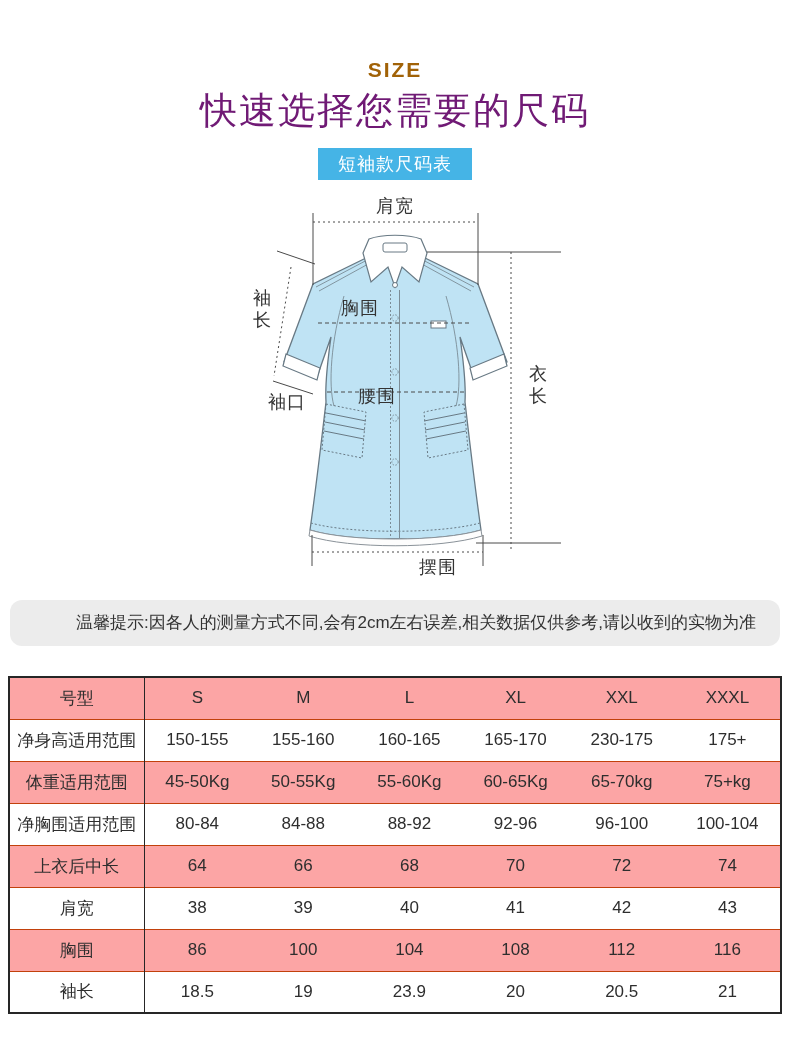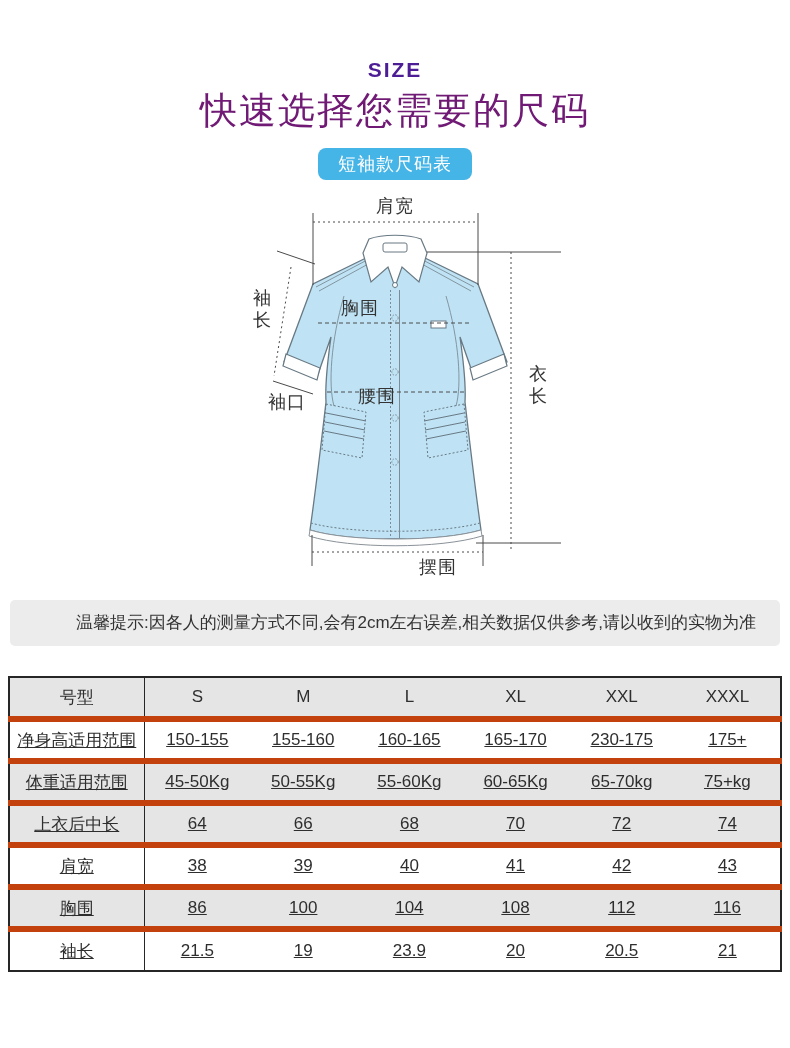--- a/index.html
+++ b/index.html
@@ -3,62 +3,62 @@
 <meta charset="utf-8">
 <style>
   * { margin:0; padding:0; box-sizing:border-box; }
   html,body { background:#fff; }
   body {
     position:relative; width:790px; height:1048px; overflow:hidden;
     font-family:"Liberation Sans","DejaVu Sans",sans-serif; color:#333;
   }
   .eyebrow {
     position:absolute; top:58px; left:0; width:790px; text-align:center;
-    font-size:21px; font-weight:bold; letter-spacing:2px; color:#4c1d95;
+    font-size:21px; font-weight:bold; letter-spacing:2px; color:#a16207;
   }
   .main-title {
     position:absolute; top:86px; left:0; width:790px; text-align:center;
     font-size:37px; font-weight:500; color:#701a75; letter-spacing:2px;
   }
   .badge {
     position:absolute; top:148px; left:318px; width:154px; height:32px;
     background:#45b4e6; color:#fff; font-size:18px; line-height:32px;
-    text-align:center; letter-spacing:1px;border-radius:8px;
+    text-align:center; letter-spacing:1px;
   }
   .diagram { position:absolute; left:0; top:0; }
   .diagram svg { position:absolute; left:240px; top:190px; }
   .dlabel {
     position:absolute; font-size:18px; color:#333; text-align:center;
     letter-spacing:1px; line-height:1.2;
   }
   .dlabel.vertical { word-break:break-all; letter-spacing:0; }
   .lbl-shoulder { left:369px; top:196px; width:52px; }
   .lbl-sleeve   { left:252px; top:288px; width:20px; }
   .lbl-cuff     { left:261px; top:392px; width:52px; }
   .lbl-chest    { left:336px; top:298px; width:48px; }
   .lbl-waist    { left:336px; top:386px; width:48px;margin-left:17px; }
   .lbl-length   { left:528px; top:364px; width:20px; }
   .lbl-hem      { left:370px; top:557px; width:52px;margin-left:42px; }
   .notice {
     position:absolute; top:600px; left:10px; width:770px; height:46px;
-    background:#ececec; border-radius:5px; text-align:center;
+    background:#ececec; border-radius:12px; text-align:center;
     font-size:17px; line-height:46px; color:#333;padding-left:42px;
   }
   table.size-table {
     position:absolute; top:676px; left:8px; width:774px;
     border-collapse:collapse; table-layout:fixed;
     border:2px solid #262626; background:#fff;
   }
   .size-table th, .size-table td {
     height:42px; text-align:center; vertical-align:middle;
     font-size:17px; font-weight:normal; color:#2e2e2e; padding:0 2px;
   }
   .size-table col.c-label { width:135px; }
-  .size-table tr.gray th, .size-table tr.gray td { background:#e5e5e5; }
-  .size-table tr + tr th, .size-table tr + tr td { border-top:6px solid #c2410c;text-decoration:underline; }
+  .size-table tr.gray th, .size-table tr.gray td { background:#fca5a5; }
+  .size-table tr + tr th, .size-table tr + tr td { border-top:1px solid #c2410c; }
   .size-table .rowlabel { border-right:1px solid #262626; }
 </style>
 </head>
 <body>
 
 <div class="eyebrow">SIZE</div>
 <div class="main-title">快速选择您需要的尺码</div>
 <div class="badge">短袖款尺码表</div>
 
 <div class="diagram">
@@ -168,20 +168,29 @@
   </tr>
   <tr class="gray">
     <td class="rowlabel">体重适用范围</td>
     <td>45-50Kg</td>
     <td>50-55Kg</td>
     <td>55-60Kg</td>
     <td>60-65Kg</td>
     <td>65-70kg</td>
     <td>75+kg</td>
   </tr>
+  <tr>
+    <td class="rowlabel">净胸围适用范围</td>
+    <td>80-84</td>
+    <td>84-88</td>
+    <td>88-92</td>
+    <td>92-96</td>
+    <td>96-100</td>
+    <td>100-104</td>
+  </tr>
   <tr class="gray">
     <td class="rowlabel">上衣后中长</td>
     <td>64</td>
     <td>66</td>
     <td>68</td>
     <td>70</td>
     <td>72</td>
     <td>74</td>
   </tr>
   <tr>
@@ -197,21 +206,21 @@
     <td class="rowlabel">胸围</td>
     <td>86</td>
     <td>100</td>
     <td>104</td>
     <td>108</td>
     <td>112</td>
     <td>116</td>
   </tr>
   <tr>
     <td class="rowlabel">袖长</td>
-    <td>21.5</td>
+    <td>18.5</td>
     <td>19</td>
     <td>23.9</td>
     <td>20</td>
     <td>20.5</td>
     <td>21</td>
   </tr>
 </tbody>
   </table>
 
 </body></html>

